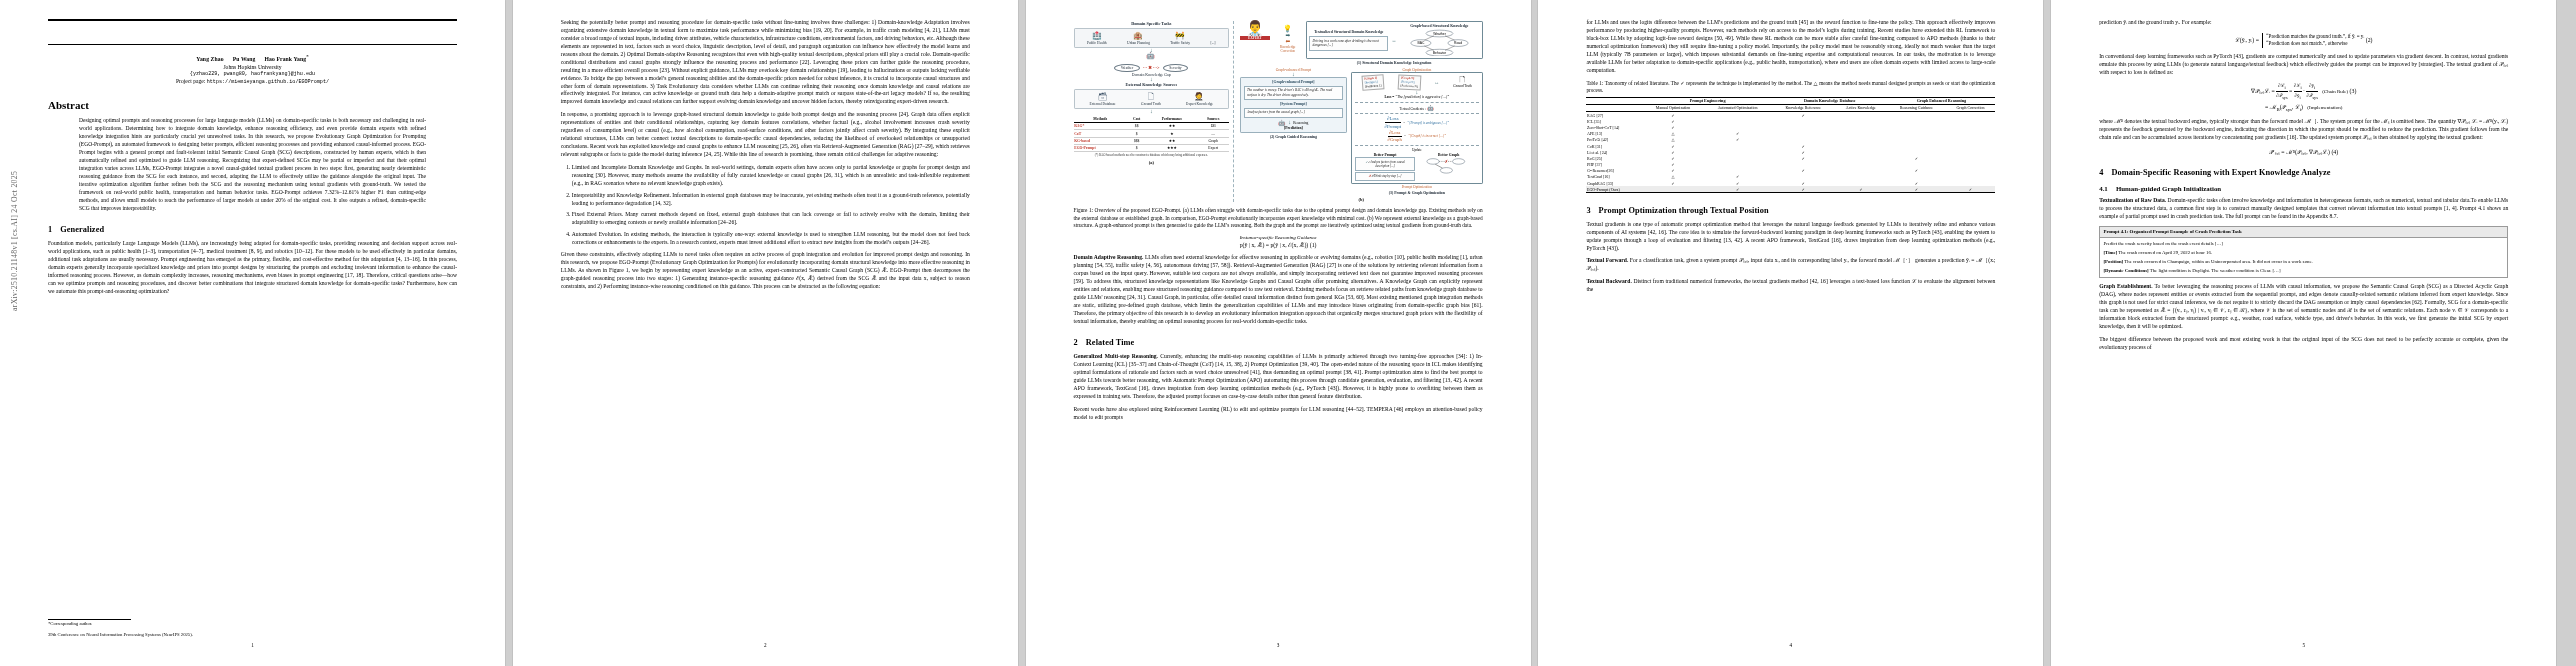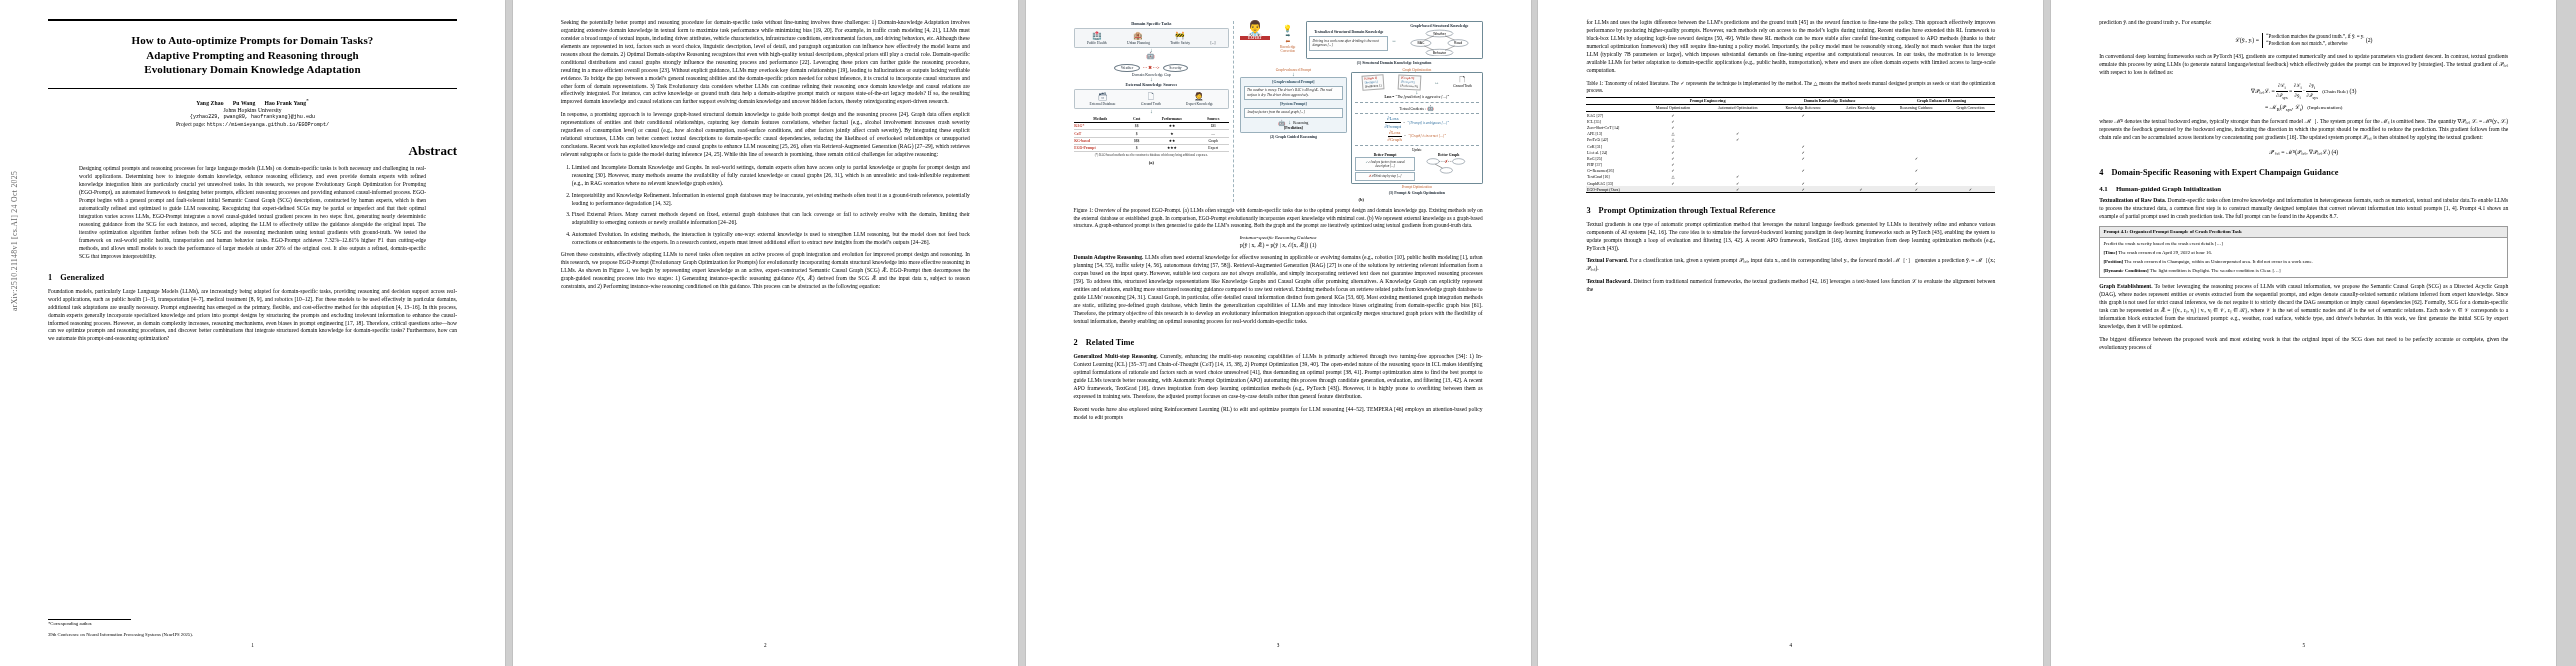--- a/index.html
+++ b/index.html
@@ -17,21 +17,21 @@
   .authors{text-align:center;font-size:5.7px;font-weight:bold;margin-top:9px;letter-spacing:0.1px;}
   .authors .sp{display:inline-block;width:9px;}
   .affil{text-align:center;font-size:5.6px;margin-top:1.7px;}
   .mono{font-family:"Liberation Mono", monospace;font-size:5.1px;}
   .emails{text-align:center;margin-top:1.1px;}
   .proj{text-align:center;margin-top:1.1px;font-size:5.6px;}
   h2.sec{font-size:8.3px;font-weight:bold;margin:12.2px 0 6.1px 0;letter-spacing:0.1px;}
   h2.sec .num{display:inline-block;min-width:12.2px;}
   h3.sub{font-size:6.9px;font-weight:bold;margin:8.3px 0 5px 0;}
   h3.sub .num{display:inline-block;min-width:16.7px;}
-  .abs-h{text-align:right;font-weight:bold;font-size:13px;margin:14.5px 0 6.1px 0;}
+  .abs-h{text-align:left;font-weight:bold;font-size:11px;margin:14.5px 0 6.1px 0;}
   .abstract{margin:0 31px;font-size:5.5px;line-height:1.45;text-align:justify;}
   p.body{font-size:5.6px;line-height:1.42;text-align:justify;margin:0 0 5px 0;text-indent:0;}
   .runhead{font-weight:bold;}
   .it{font-style:italic;}
   .small{font-size:5px;}
   ol.enum{margin:3.3px 0 4.4px 0;padding-left:11px;font-size:5.6px;line-height:1.42;text-align:justify;}
   ol.enum li{margin-bottom:3.9px;}
   .footnote{position:absolute;left:0;bottom:14.5px;width:100%;font-size:4.7px;line-height:1.35;}
   .footnote .fnrule{width:83px;height:0.6px;background:#000;margin-bottom:2.2px;}
   .pagenum{position:absolute;bottom:4.4px;left:0;width:100%;text-align:center;font-size:5.2px;}
@@ -103,25 +103,20 @@
 <body>
 
 <div class="viewport">
 <div class="pages">
 
   <div class="page">
     <div class="arxiv">arXiv:2510.21148v1  [cs.AI]  24 Oct 2025</div>
     <div class="page-inner">
       <div class="rule"></div>
       <div style="height:12.2px"></div>
-      <div class="ttl">
-        <div>How to Auto-optimize Prompts for Domain Tasks?</div>
-        <div>Adaptive Prompting and Reasoning through</div>
-        <div>Evolutionary Domain Knowledge Adaptation</div>
-      </div>
       <div style="height:11px"></div>
       <div class="rule thin"></div>
 
       <div class="authors">
         <span>Yang Zhao</span><span class="sp"></span><span>Pu Wang</span><span class="sp"></span><span>Hao Frank Yang</span><sup>*</sup>
       </div>
       <div class="affil">Johns Hopkins University</div>
       <div class="emails mono">{yzhao229, pwang80, haofrankyang}@jhu.edu</div>
       <div class="proj">
         <span>Project page:</span>
@@ -566,21 +561,21 @@
                 <td>✓</td>
                 <td>✓</td>
                 <td>✓</td>
                 <td>✓</td>
                 <td>✓</td>
               </tr>
         </tbody>
       </table>
 
       <h2 class="sec">
-        <span class="num">3</span><span>Prompt Optimization through Textual Reference</span>
+        <span class="num">3</span><span>Prompt Optimization through Textual Position</span>
       </h2>
       <p class="body">Textual gradients is one type of automatic prompt optimization method that leverages the natural language feedback generated by LLMs to iteratively refine and enhance various components of AI systems [42, 16]. The core idea is to simulate the forward-backward learning paradigm in deep learning frameworks such as PyTorch [43], enabling the system to update prompts through a loop of evaluation and filtering [13, 42]. A recent APO framework, TextGrad [16], draws inspiration from deep learning optimization methods (e.g., PyTorch [43]).</p>
       <p class="body"><span class="runhead">Textual Forward.</span><span> For a classification task, given a system prompt 𝒫ₛᵧₛ, input data xᵢ, and its corresponding label yᵢ, the forward model ℳ［·］ generates a prediction ŷᵢ = ℳ［(xᵢ; 𝒫ₛᵧₛ).</span></p>
       <p class="body"><span class="runhead">Textual Backward.</span><span> Distinct from traditional numerical frameworks, the textual gradients method [42, 16] leverages a text-based loss function ℒ to evaluate the alignment between the</span></p>
 
       <div class="pagenum">4</div>
     </div>
   </div>
 
   <div class="page">
@@ -623,21 +618,21 @@
       </div>
 
       <p class="body">where ℳᴮ denotes the textual backward engine, typically stronger than the forward model ℳ［. The system prompt for the ℳₛ is omitted here. The quantity ∇𝒫ₛᵧₛ ℒᵢ = ℳᴮ(yᵢ, ℒᵢ) represents the feedback generated by the backward engine, indicating the direction in which the prompt should be modified to reduce the prediction. This gradient follows from the chain rule and can be accumulated across iterations by concatenating past gradients [16]. The updated system prompt 𝒫ₛᵧₛ is then obtained by applying the textual gradient:</p>
 
       <div class="eqrow">
         <span>𝒫′ₛᵧₛ = ℳᴮ(𝒫ₛᵧₛ, ∇𝒫ₛᵧₛℒᵢ)</span>
         <span class="tag">(4)</span>
       </div>
 
       <h2 class="sec">
-        <span class="num">4</span><span>Domain-Specific Reasoning with Expert Champaign Guidance</span>
+        <span class="num">4</span><span>Domain-Specific Reasoning with Expert Knowledge Analyze</span>
       </h2>
       <h3 class="sub">
         <span class="num">4.1</span><span>Human-guided Graph Initialization</span>
       </h3>
 
       <p class="body"><span class="runhead">Textualization of Raw Data.</span><span> Domain-specific tasks often involve knowledge and information in heterogeneous formats, such as numerical, textual and tabular data.To enable LLMs to process the structured data, a common first step is to construct manually designed templates that convert relevant information into textual prompts [1, 4]. Prompt 4.1 shows an example of partial prompt used in crash prediction task. The full prompt can be found in the Appendix 8.7.</span></p>
 
       <div class="promptbox">
         <div class="pb-h">Prompt 4.1: Organized Prompt Example of Crash Prediction Task</div>
         <div class="pb-b">

